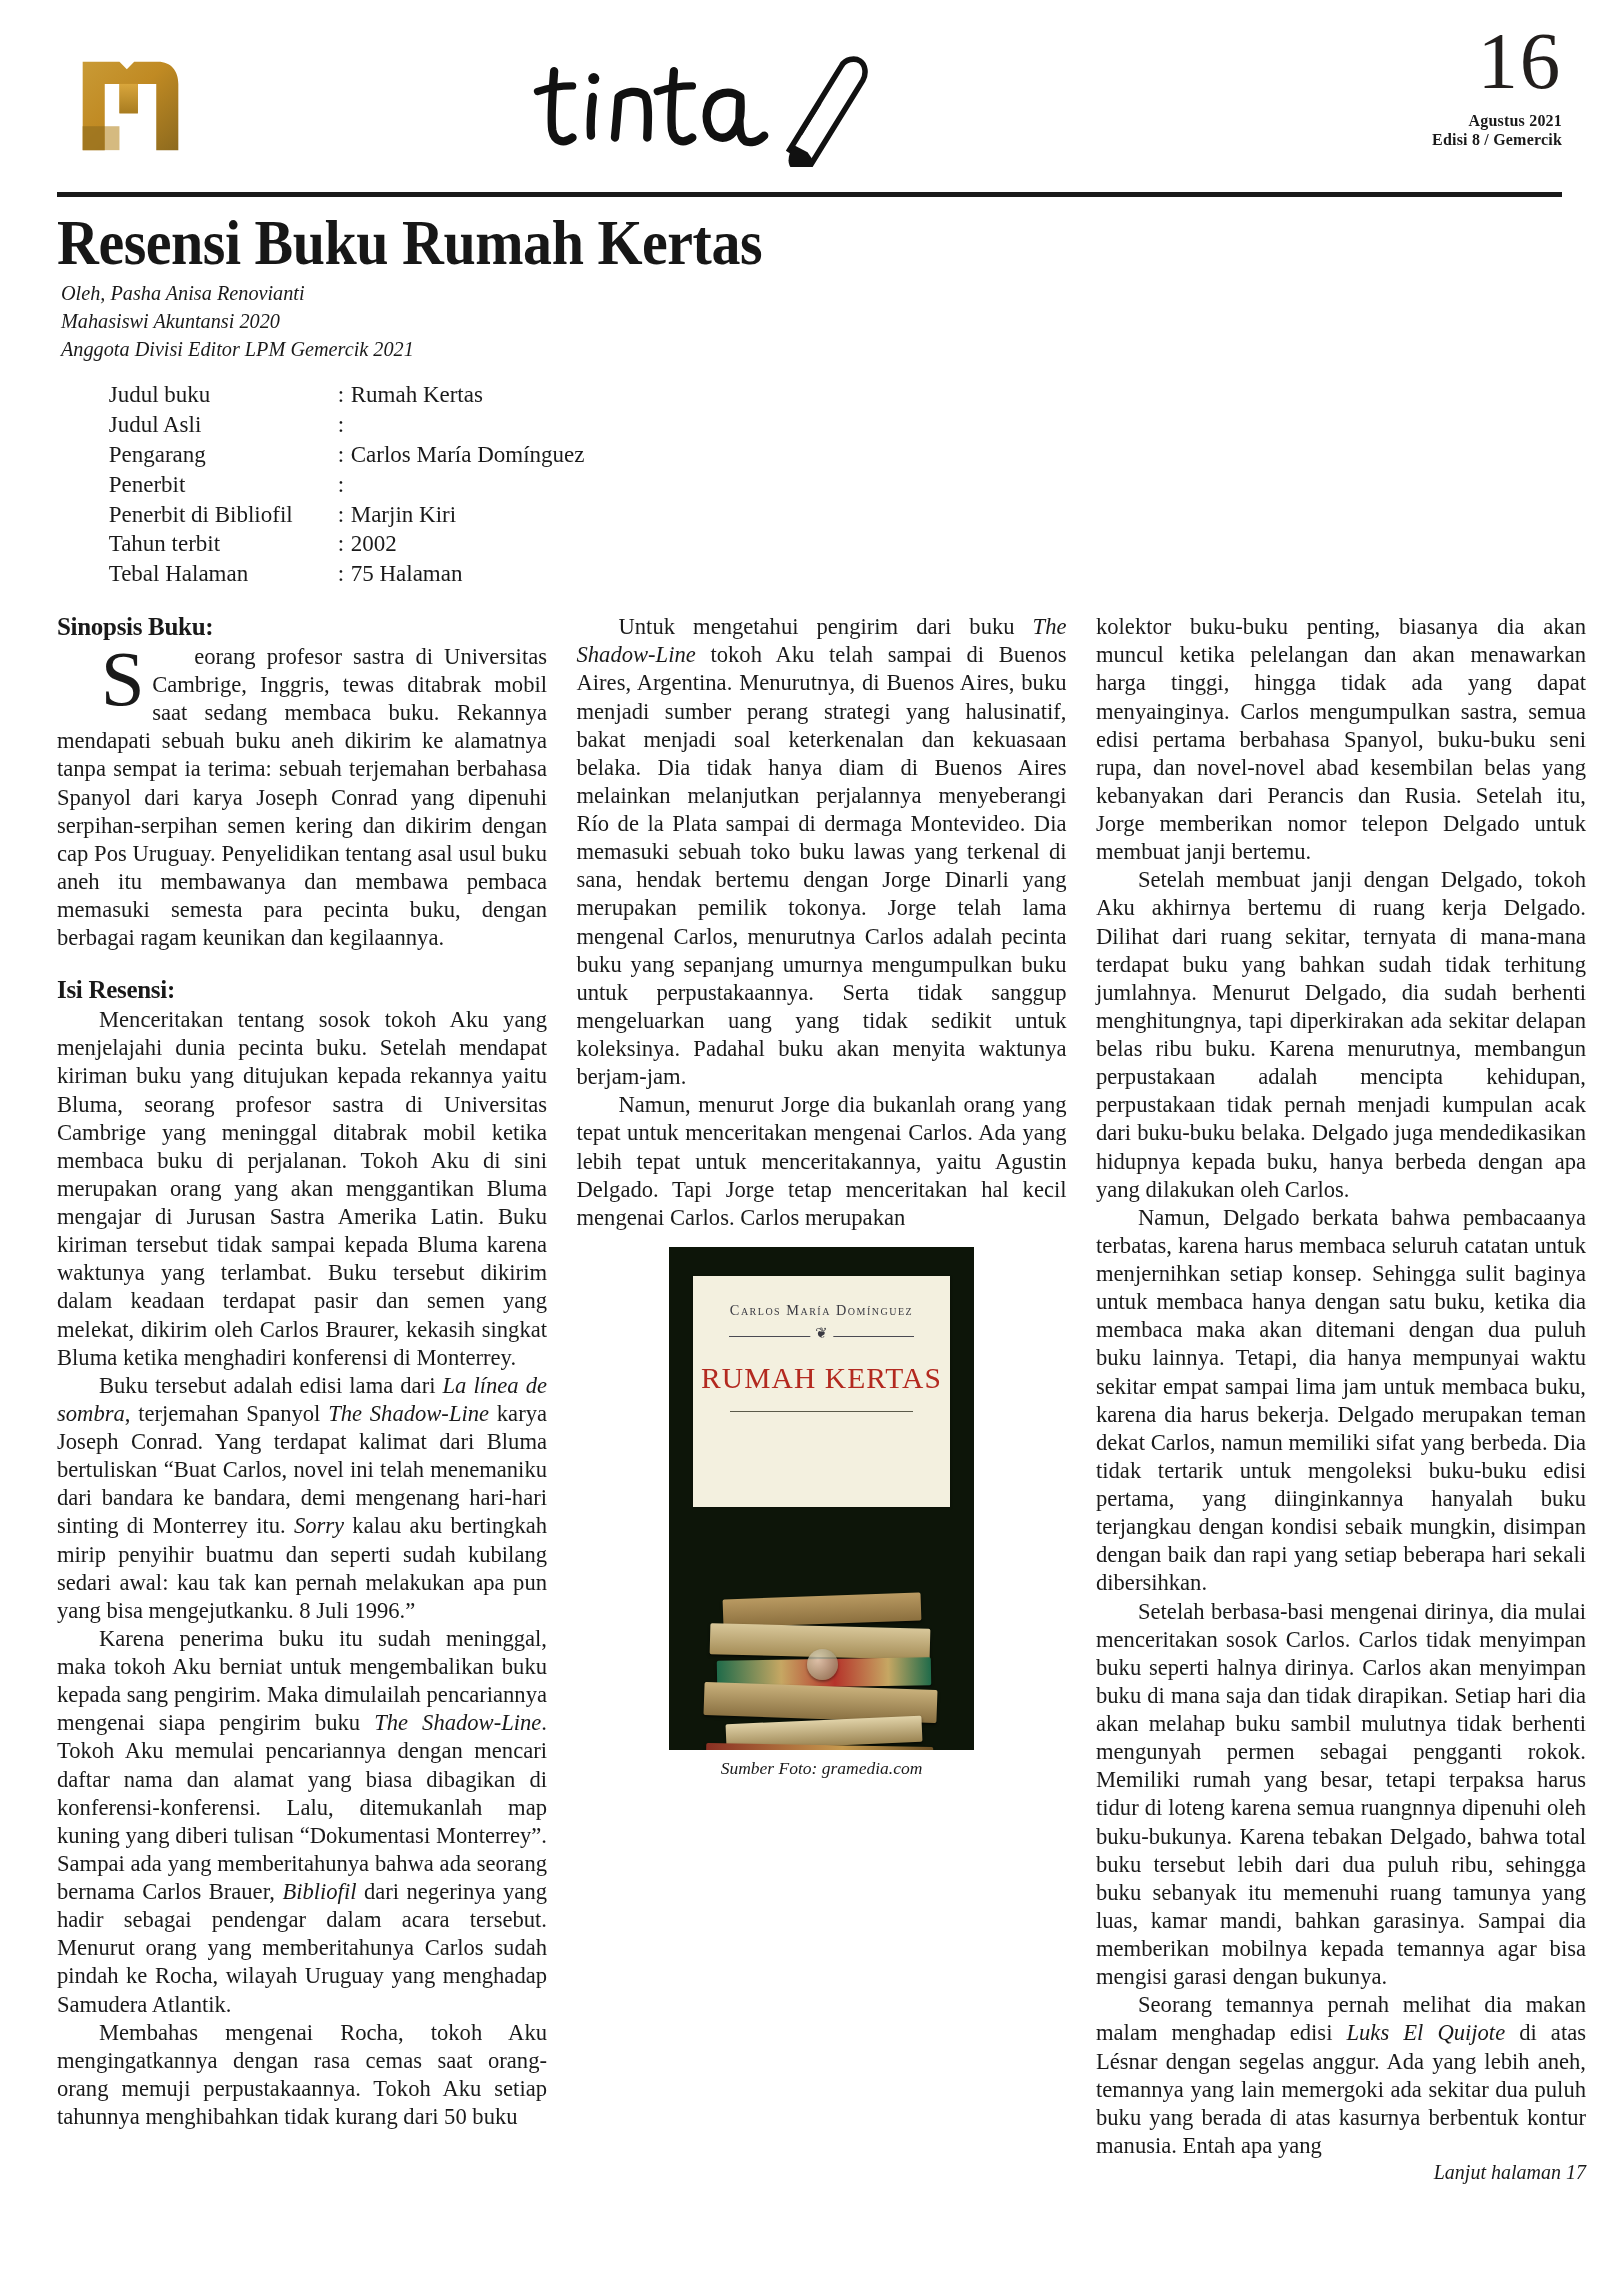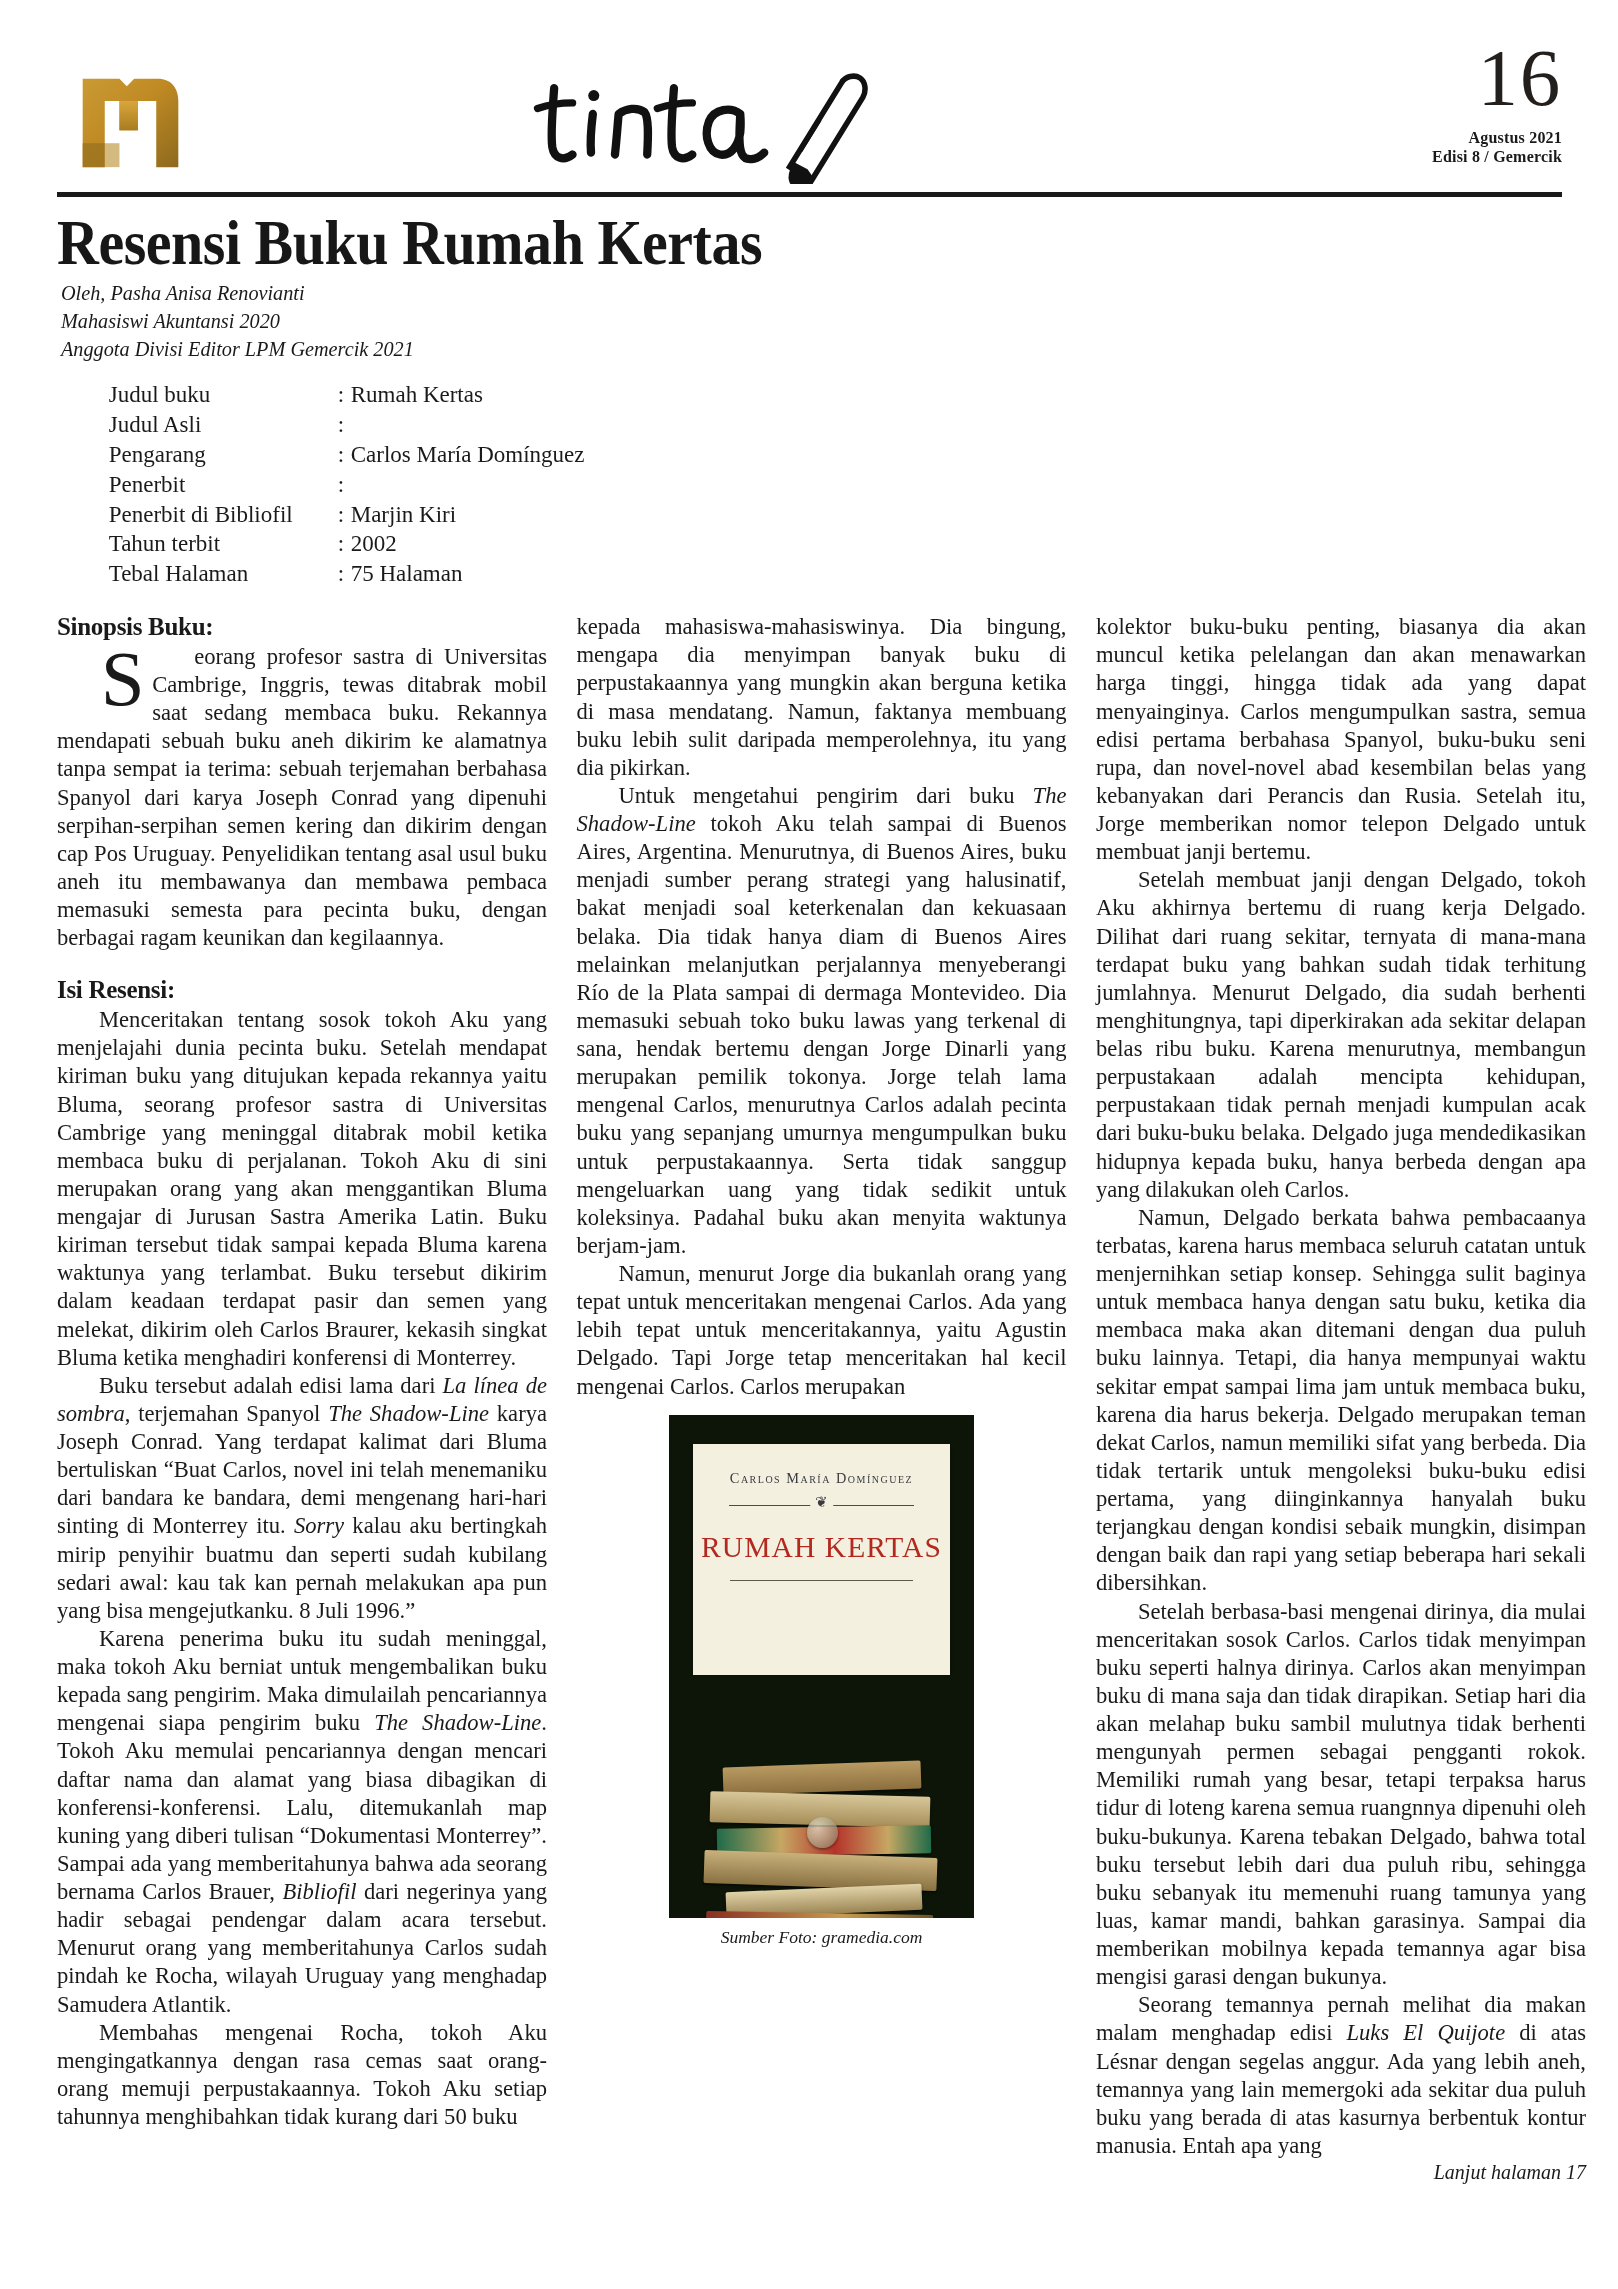--- a/index.html
+++ b/index.html
@@ -22,21 +22,21 @@
     height: 2290px;
     box-sizing: border-box;
     padding: 0 57px;
   }
 
   
   .masthead {
     display: flex;
     align-items: flex-start;
     height: 185px;
-    padding-top: 38px;
+    padding-top: 21px;
     box-sizing: border-box;
   }
 
   .logo-mark {
     width: 103px;
     height: 118px;
     flex: 0 0 auto;
     margin-left: 22px;
     margin-top: 26px;
   }
@@ -378,21 +378,20 @@
 
       <p class="body"><span>Buku tersebut adalah edisi lama dari </span><em>La línea de sombra</em><span>, terjemahan Spanyol </span><em>The Shadow-Line</em><span> karya Joseph Conrad. Yang terdapat kalimat dari Bluma bertuliskan “Buat Carlos, novel ini telah menemaniku dari bandara ke bandara, demi mengenang hari-hari sinting di Monterrey itu. </span><em>Sorry</em><span> kalau aku bertingkah mirip penyihir buatmu dan seperti sudah kubilang sedari awal: kau tak kan pernah melakukan apa pun yang bisa mengejutkanku. 8 Juli 1996.”</span></p>
 
       <p class="body"><span>Karena penerima buku itu sudah meninggal, maka tokoh Aku berniat untuk mengembalikan buku kepada sang pengirim. Maka dimulailah pencariannya mengenai siapa pengirim buku </span><em>The Shadow-Line</em><span>. Tokoh Aku memulai pencariannya dengan mencari daftar nama dan alamat yang biasa dibagikan di konferensi-konferensi. Lalu, ditemukanlah map kuning yang diberi tulisan “Dokumentasi Monterrey”. Sampai ada yang memberitahunya bahwa ada seorang bernama Carlos Brauer, </span><em>Bibliofil</em><span> dari negerinya yang hadir sebagai pendengar dalam acara tersebut. Menurut orang yang memberitahunya Carlos sudah pindah ke Rocha, wilayah Uruguay yang menghadap Samudera Atlantik.</span></p>
 
       <p class="body">Membahas mengenai Rocha, tokoh Aku mengingatkannya dengan rasa cemas saat orang-orang memuji perpustakaannya. Tokoh Aku setiap tahunnya menghibahkan tidak kurang dari 50 buku</p>
     </div>
 
     <div class="col">
 
-      <p class="body noindent">kepada mahasiswa-mahasiswinya. Dia bingung, mengapa dia menyimpan banyak buku di perpustakaannya yang mungkin akan berguna ketika di masa mendatang. Namun, faktanya membuang buku lebih sulit daripada memperolehnya, itu yang dia pikirkan.</p>
 
       <p class="body"><span>Untuk mengetahui pengirim dari buku </span><em>The Shadow-Line</em><span> tokoh Aku telah sampai di Buenos Aires, Argentina. Menurutnya, di Buenos Aires, buku menjadi sumber perang strategi yang halusinatif, bakat menjadi soal keterkenalan dan kekuasaan belaka. Dia tidak hanya diam di Buenos Aires melainkan melanjutkan perjalannya menyeberangi Río de la Plata sampai di dermaga Montevideo. Dia memasuki sebuah toko buku lawas yang terkenal di sana, hendak bertemu dengan Jorge Dinarli yang merupakan pemilik tokonya. Jorge telah lama mengenal Carlos, menurutnya Carlos adalah pecinta buku yang sepanjang umurnya mengumpulkan buku  untuk perpustakaannya. Serta tidak sanggup mengeluarkan uang yang tidak sedikit untuk koleksinya. Padahal buku akan menyita waktunya berjam-jam.</span></p>
 
       <p class="body">Namun, menurut Jorge dia bukanlah orang yang tepat untuk menceritakan mengenai Carlos. Ada yang lebih tepat untuk menceritakannya, yaitu Agustin Delgado. Tapi Jorge tetap menceritakan hal kecil mengenai Carlos. Carlos merupakan</p>
 
       <figure class="cover-fig">
         <div class="cover-img">
 
           <div class="books">
             <div class="bk" style="left:54px; top:194px; width:198px; height:28px; background:linear-gradient(180deg,#b99a62,#8b6f3e); transform:rotate(-2deg);"></div>

